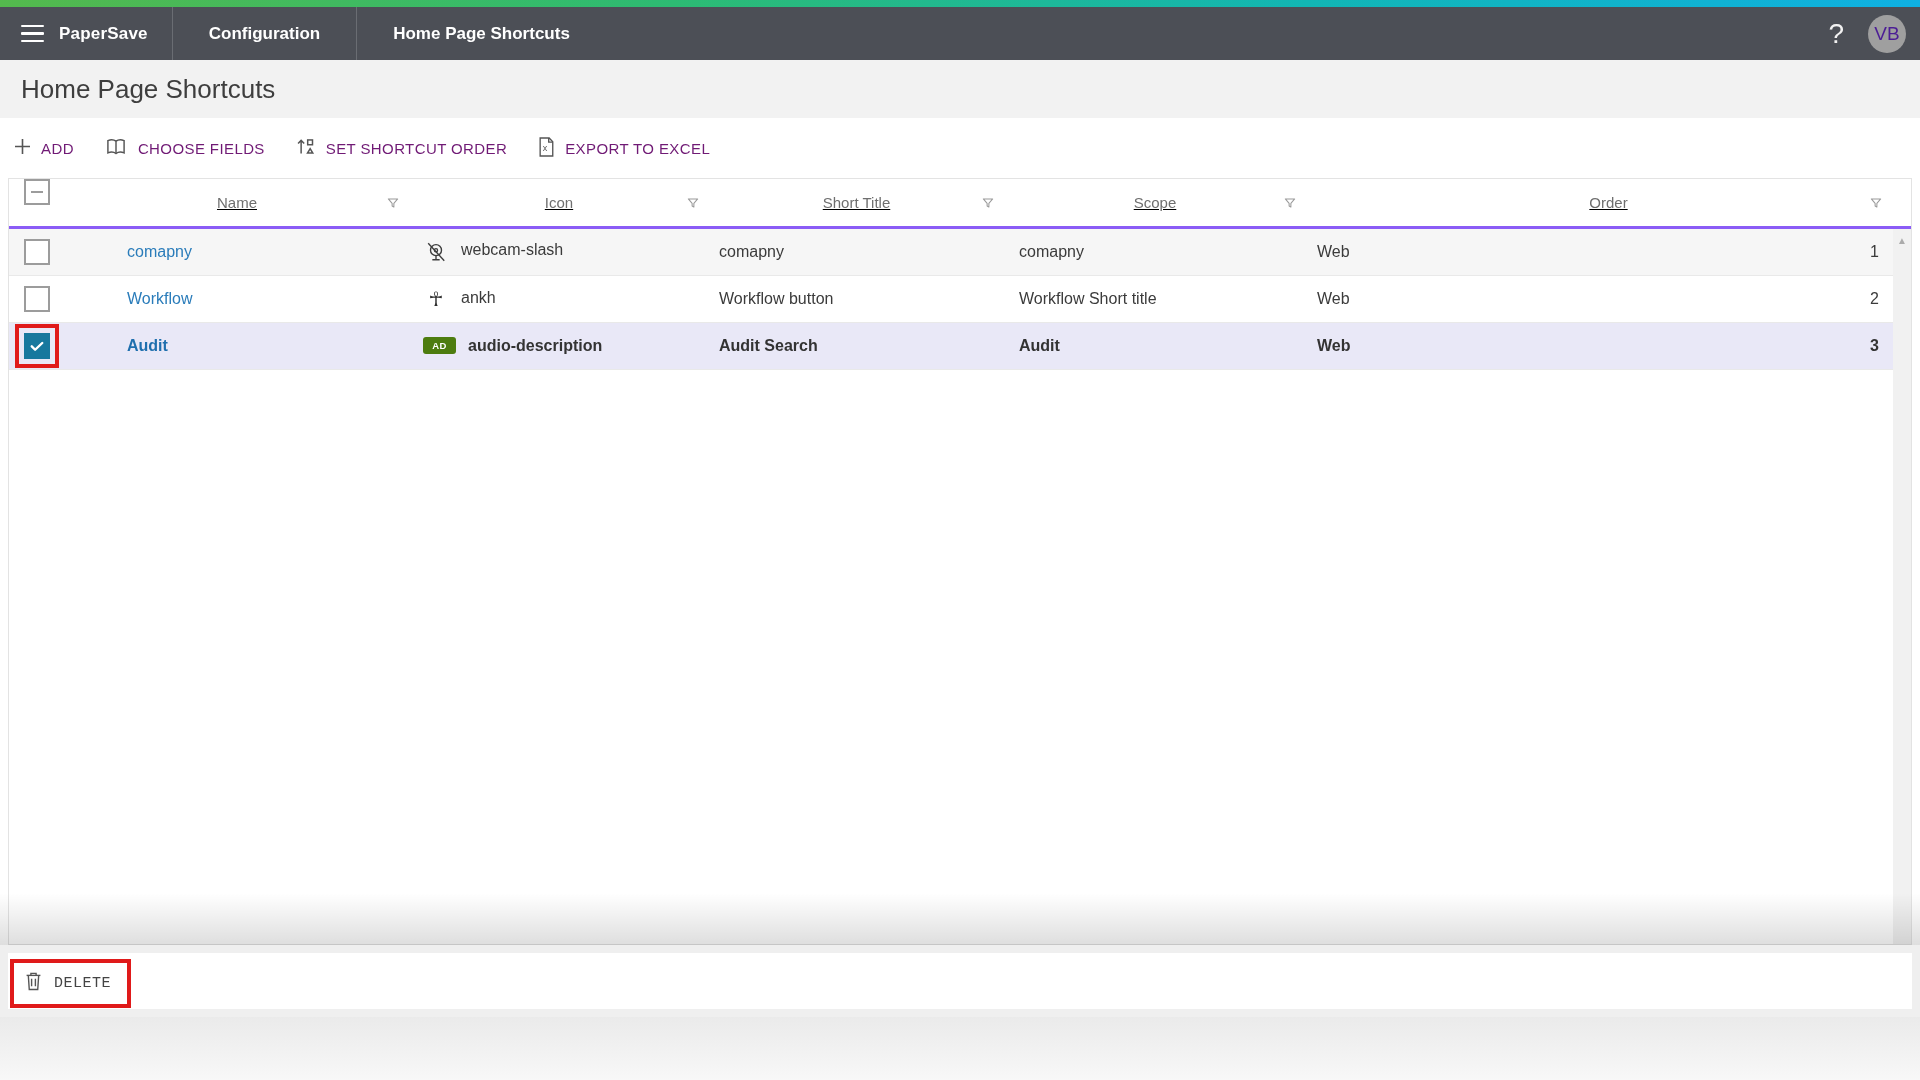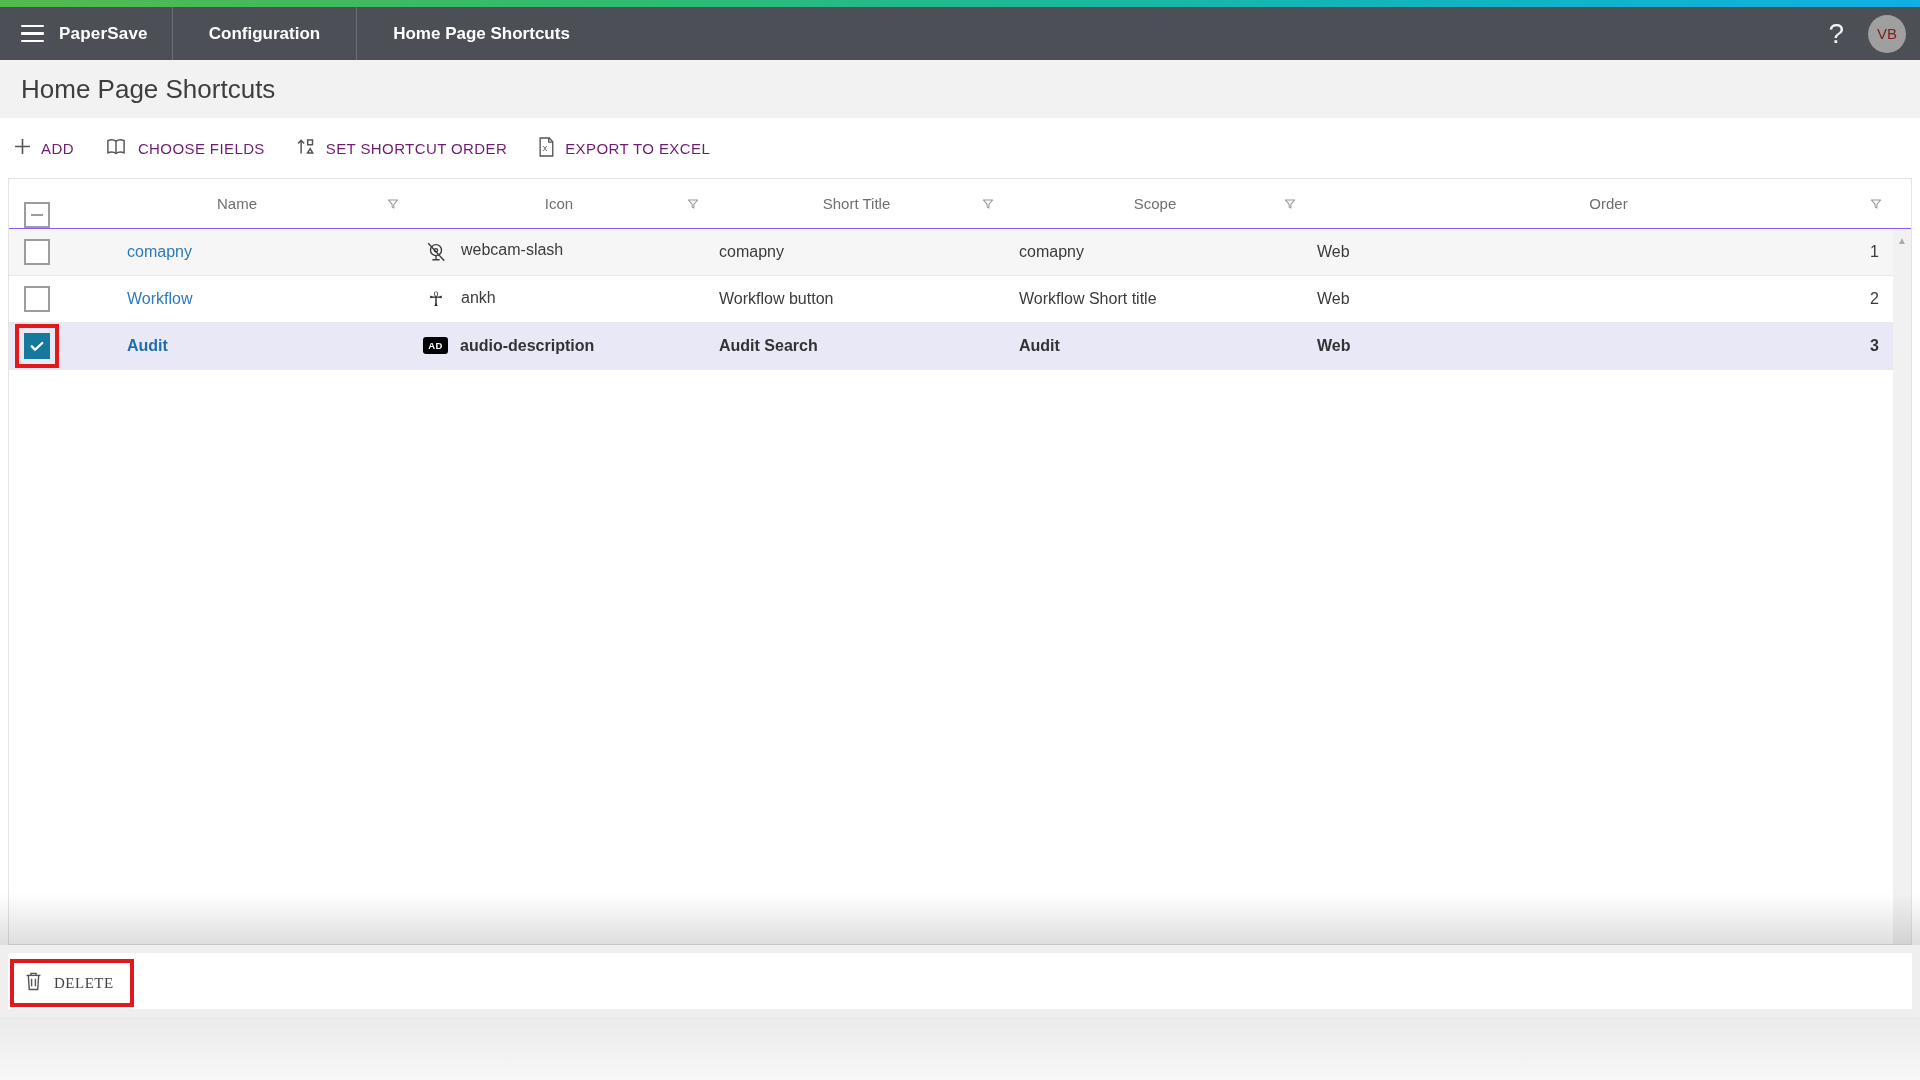--- a/index.html
+++ b/index.html
@@ -10,34 +10,34 @@
   .strip { height: 7px; background: linear-gradient(90deg, #54b94d 0%, #2dbb73 35%, #12b6b4 68%, #0fb0e2 100%); }
 
   
   .navbar { height: 53px; background: #4c4f56; display: flex; align-items: stretch; color: #fff; }
   .hamburger { display: flex; flex-direction: column; justify-content: center; gap: 5px; padding: 0 15px 0 21px; cursor: pointer; }
   .hamburger span { display: block; width: 23px; height: 2.5px; background: #fff; border-radius: 1px; }
   .brand { display: flex; align-items: center; font-size: 17px; font-weight: 700; padding-right: 24px; letter-spacing: .2px; }
   .nav-item { display: flex; align-items: center; padding: 4px 36px; font-size: 17px; font-weight: 600; border-left: 1px solid #6a6d73; cursor: pointer; }
   .nav-right { margin-left: auto; display: flex; align-items: center; gap: 24px; padding-right: 14px; }
   .help { font-size: 28px; font-weight: 400; color: #f2f2f2; cursor: pointer; line-height: 1; }
-  .avatar { width: 38px; height: 38px; border-radius: 50%; background: #9f9f9f; color: #7f1d1d; font-size: 15px; display: flex; align-items: center; justify-content: center; cursor: pointer; }
+  .avatar { width: 38px; height: 38px; border-radius: 50%; background: #9f9f9f; color: #4c1d95; font-size: 19px; display: flex; align-items: center; justify-content: center; cursor: pointer; }
 
   
   .title-bar { height: 58px; background: #f2f2f2; display: flex; align-items: center; padding-left: 21px; }
   .title-bar h1 { font-size: 26px; font-weight: 400; color: #3e3e3e; }
 
   
   .toolbar { height: 60px; background: #fff; display: flex; align-items: center; padding-left: 14px; gap: 30px; }
   .tbtn { display: flex; align-items: center; gap: 10px; font-size: 15px; color: #701a75; letter-spacing: .4px; cursor: pointer; background: none; border: none; font-family: inherit; }
   .tbtn svg { flex: 0 0 auto; }
 
   
   .grid { position: absolute; left: 8px; right: 8px; top: 178px; bottom: 135px; background: #fff; border: 1px solid #e3e3e3; }
-  .hrow { height: 50px; display: flex; align-items: flex-end; border-bottom: 1px solid #8b5cf6; }
+  .hrow { height: 50px; display: flex; align-items: flex-start; border-bottom: 3px solid #8b5cf6; text-decoration: underline; }
   .row  { height: 47px; display: flex; align-items: center; border-bottom: 1px solid #e9e9e9; font-size: 16px; color: #3b3b3b; }
   .row.alt { background: #f6f6f6; }
   .row.selected { background: #e9e8f7; font-weight: 700; color: #333; }
 
   .c-cb    { width: 56px;  display: flex; justify-content: center; align-items: center; }
   .c-name  { width: 344px; padding-left: 62px; }
   .c-icon  { width: 300px; padding-left: 14px; display: flex; gap: 12px; }
   .c-btn   { width: 300px; padding-left: 10px; }
   .c-short { width: 295px; padding-left: 10px; }
   .c-scope { width: 302px; padding-left: 13px; }
@@ -51,32 +51,32 @@
   .cb { width: 26px; height: 26px; border: 2px solid #9c9c9c; background: #fff; position: relative; cursor: pointer; flex: 0 0 auto; }
   .cb .dash { position: absolute; left: 5px; right: 5px; top: 50%; height: 2px; margin-top: -1px; background: #9c9c9c; }
   .cb.checked { background: #17789e; border-color: #17789e; display: flex; align-items: center; justify-content: center; }
   .red-box { border: 4px solid #e01a1a; padding: 5px; display: inline-flex; background: transparent; }
 
   a.link { color: #2a7cba; text-decoration: none; cursor: pointer; }
   .row.selected a.link { color: #1f6fae; font-weight: 700; }
 
   .icon-glyph { width: 26px; display: flex; justify-content: center; color: #3d3d3d; }
   .ankh-glyph { font-size: 20px; line-height: 1; color: #2f2f2f; }
-  .ad-badge { width: 25px; height: 17px; background: #000000; border-radius: 3px; color: #fff; font-size: 9.5px; font-weight: 700; display: flex; align-items: center; justify-content: center; letter-spacing: .3px; }
+  .ad-badge { width: 33px; height: 17px; background: #4d7c0f; border-radius: 3px; color: #fff; font-size: 9.5px; font-weight: 700; display: flex; align-items: center; justify-content: center; letter-spacing: .3px; }
 
   .vscroll { position: absolute; top: 50px; right: 0; bottom: 0; width: 18px; background: #f1f1f1; display: flex; justify-content: center; cursor: pointer; }
   .vscroll .up { margin-top: 7px; font-size: 10px; color: #ababab; line-height: 1; }
 
   
   .content-shadow { position: absolute; left: 0; right: 0; top: 893px; height: 52px; background: linear-gradient(to bottom, rgba(255,255,255,0), rgba(0,0,0,0.13)); pointer-events: none; }
   .bottom-zone { position: absolute; left: 0; right: 0; top: 945px; bottom: 0; background: #efefef; }
   .bottom-zone::after { content: ""; position: absolute; left: 0; right: 0; top: 72px; bottom: 0; background: linear-gradient(to bottom, rgba(0,0,0,0.02), rgba(255,255,255,0.55)); pointer-events: none; }
   .action-bar { position: absolute; top: 8px; left: 8px; right: 8px; height: 56px; background: #fff; }
   .delete-wrap { position: absolute; left: 2px; top: 6px; border: 4px solid #e01a1a; background: #fff; }
-  .delete-btn { display: flex; align-items: center; gap: 11px; padding: 7px 16px 7px 10px; font-size: 15px; color: #444; letter-spacing: .5px; cursor: pointer; background: none; border: none; font-family: Liberation Serif, serif; }
+  .delete-btn { display: flex; align-items: center; gap: 11px; padding: 7px 16px 7px 10px; font-size: 15px; color: #444; letter-spacing: .5px; cursor: pointer; background: none; border: none; font-family: Liberation Mono, monospace; }
 </style>
 </head>
 <body>
 
 <div class="strip"></div>
 
 <header class="navbar">
   <div class="hamburger">
       <span></span>
       <span></span>

